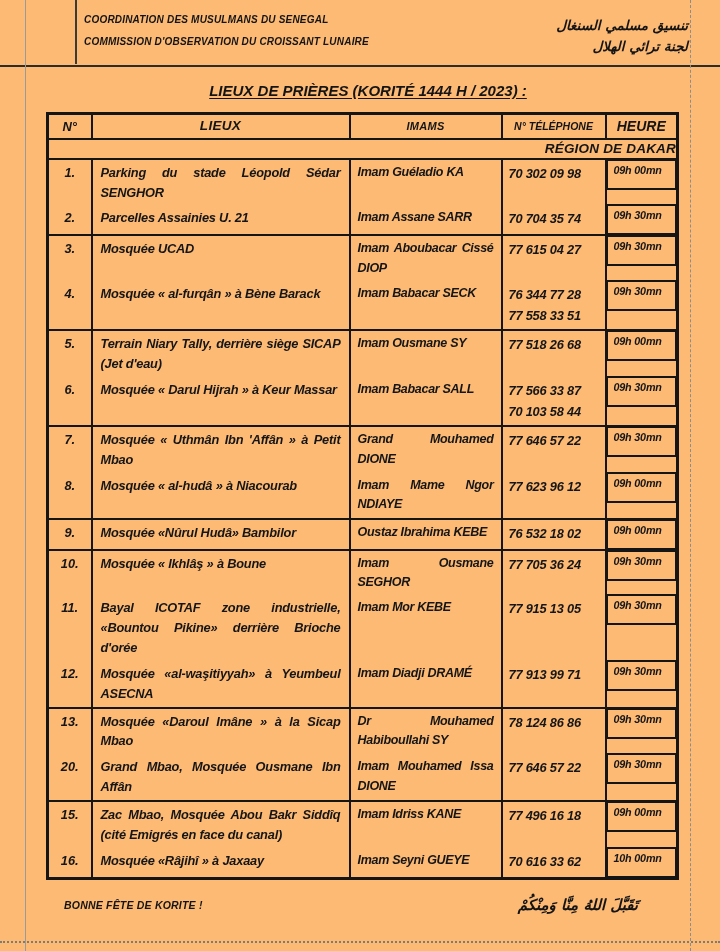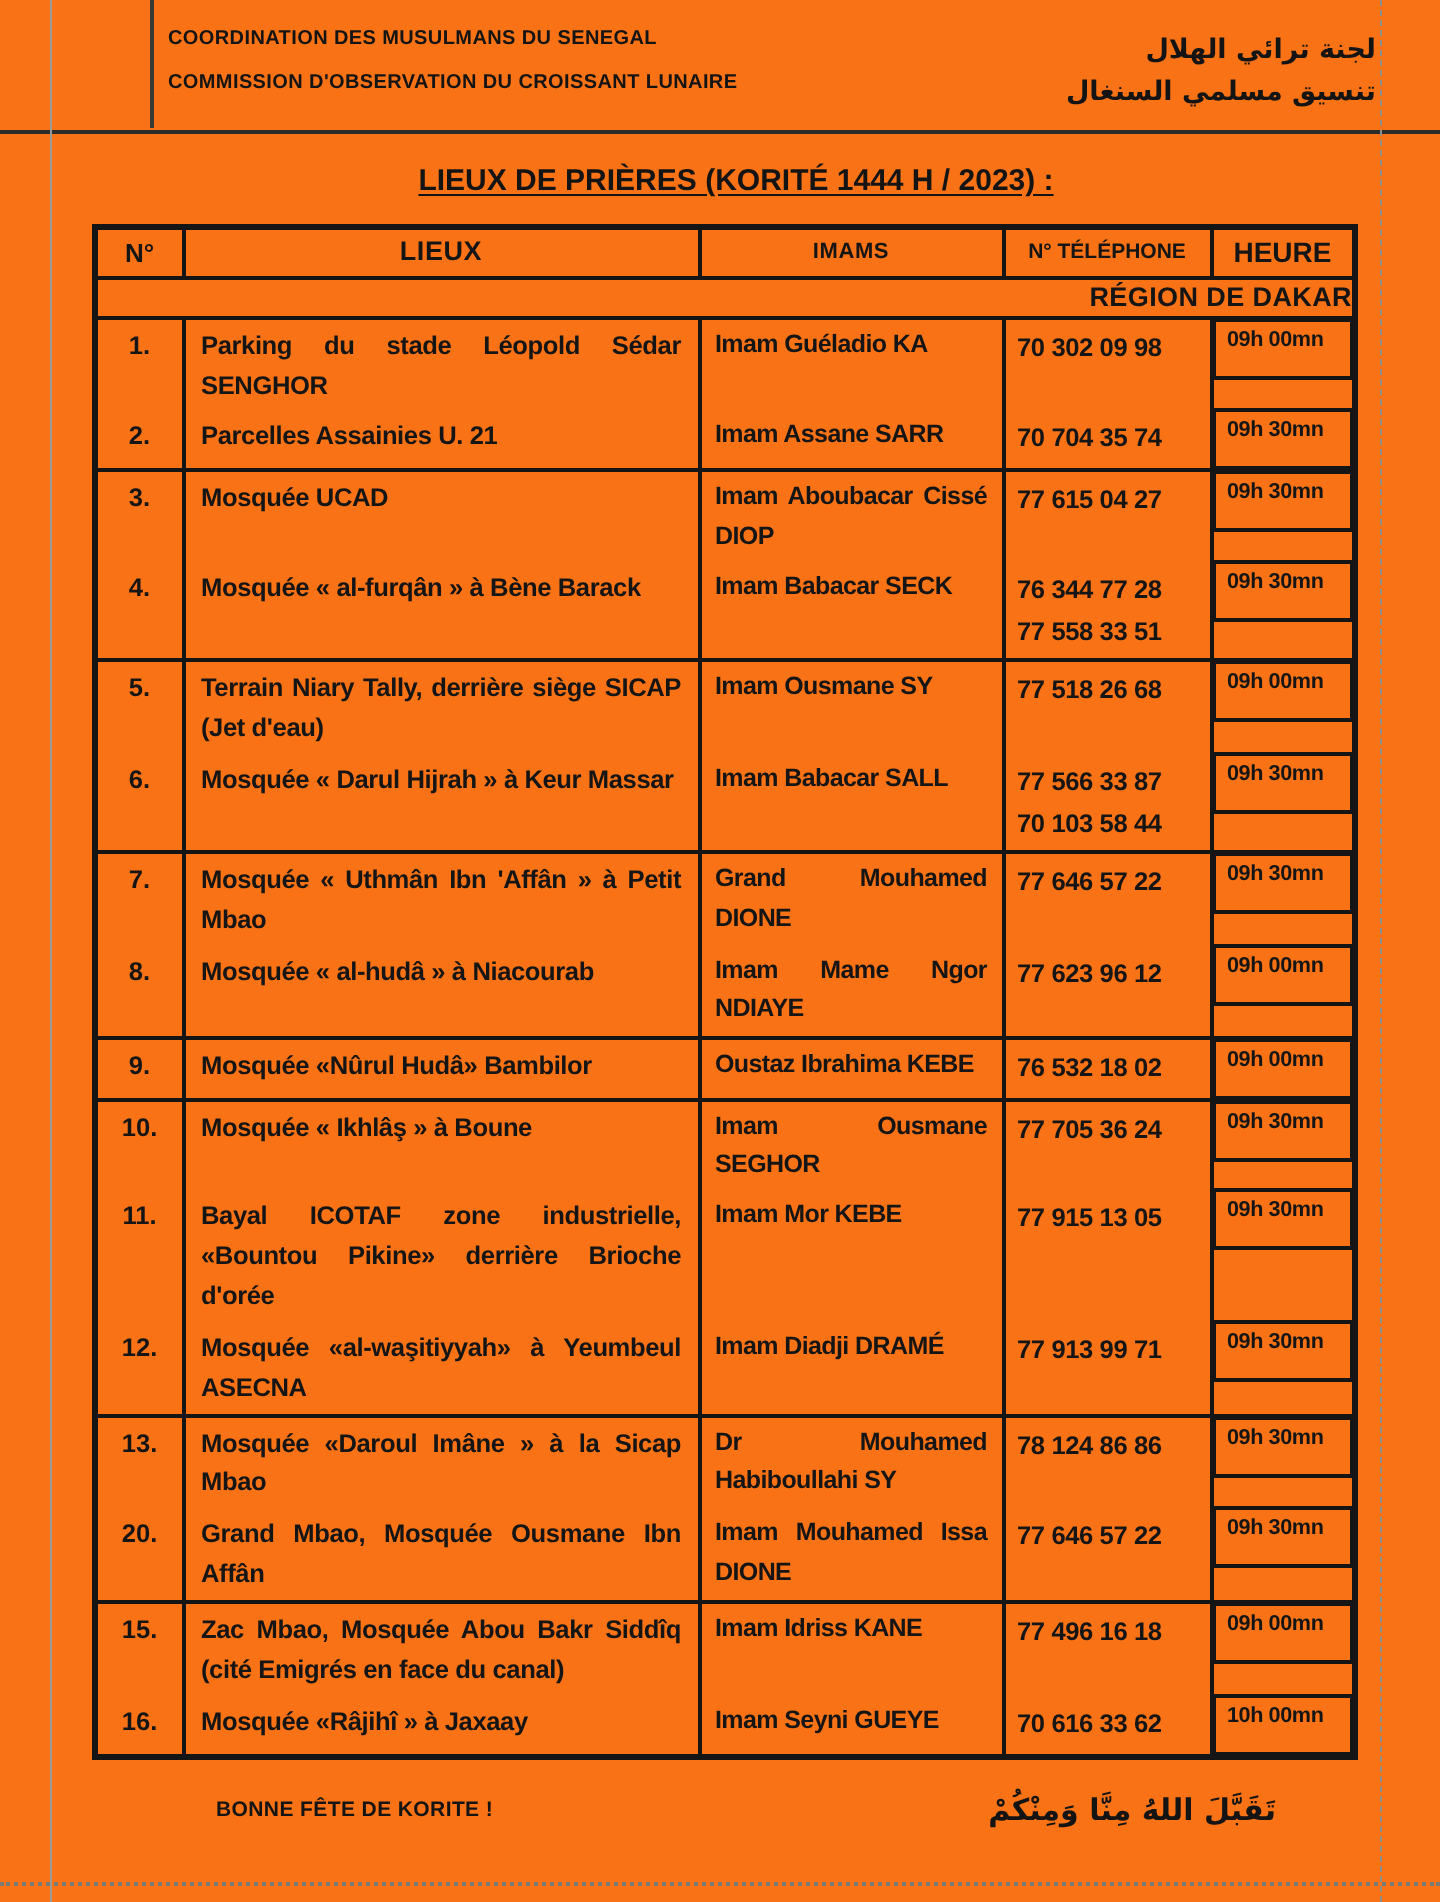--- a/index.html
+++ b/index.html
@@ -6,21 +6,22 @@
   body {
     width: 720px; height: 951px;
     background: #f6f6f4;
     font-family: "Liberation Sans", sans-serif;
     color: #141414;
     position: relative;
     overflow: hidden;
   }
   .page {
     position: absolute; inset: 0;
-    background: #f97316;
+    background: #fdba74;
+    font-style: italic;
   }
   
   .edge-left   { position: absolute; left: 25px; top: 0; bottom: 0; width: 0; border-left: 1px solid #9a9a96; }
   .edge-right  { position: absolute; left: 690px; top: 0; bottom: 0; width: 0; border-left: 1px dashed #8d8d89; }
   .edge-topseg { position: absolute; left: 75px; top: 0; height: 64px; width: 2px; background: #3a3a38; }
   .edge-bottom { position: absolute; left: 0; right: 0; bottom: 8px; border-top: 2px dotted #7b7b77; }
 
   
   .letterhead {
     display: flex; justify-content: space-between; align-items: flex-start;
@@ -82,21 +83,21 @@
     border: 2px solid #151515;
     margin: -1px;
     padding: 3px 2px 11px 6px;
     font-size: 10.8px; font-weight: bold; letter-spacing: -0.2px;
     min-height: 13px;
   }
 
   
   .doc-footer {
     display: flex; justify-content: space-between; align-items: center;
-    margin: 16px 46px 0 108px;
+    margin: 16px 46px 0 64px;
   }
   .footer-left { font-size: 10.5px; font-weight: bold; letter-spacing: 0.2px; }
   .footer-ar {
     direction: rtl; font-family: "DejaVu Sans", sans-serif;
     font-weight: bold; font-size: 15px; margin-right: 36px;
   }
 </style>
 </head>
 <body>
 
@@ -106,22 +107,22 @@
   <div class="edge-right"></div>
   <div class="edge-topseg"></div>
   <div class="edge-bottom"></div>
 
   <header class="letterhead">
     <div class="org-fr">
       <div>COORDINATION DES MUSULMANS DU SENEGAL</div>
       <div>COMMISSION D'OBSERVATION DU CROISSANT LUNAIRE</div>
     </div>
     <div class="org-ar">
+      <div>تنسيق مسلمي السنغال</div>
       <div>لجنة ترائي الهلال</div>
-      <div>تنسيق مسلمي السنغال</div>
     </div>
   </header>
 
   <div class="rule"></div>
 
   <h1 class="doc-title">LIEUX DE PRIÈRES (KORITÉ 1444 H / 2023) :</h1>
 
   <table class="prayer">
     <colgroup>
       <col style="width:44px">

